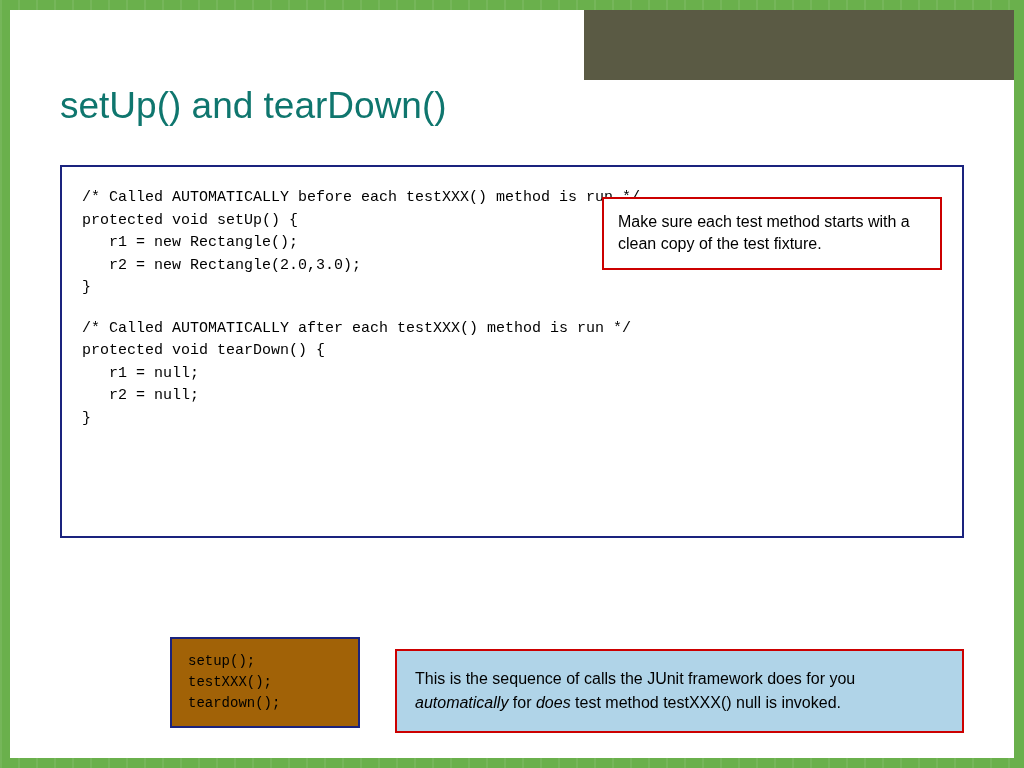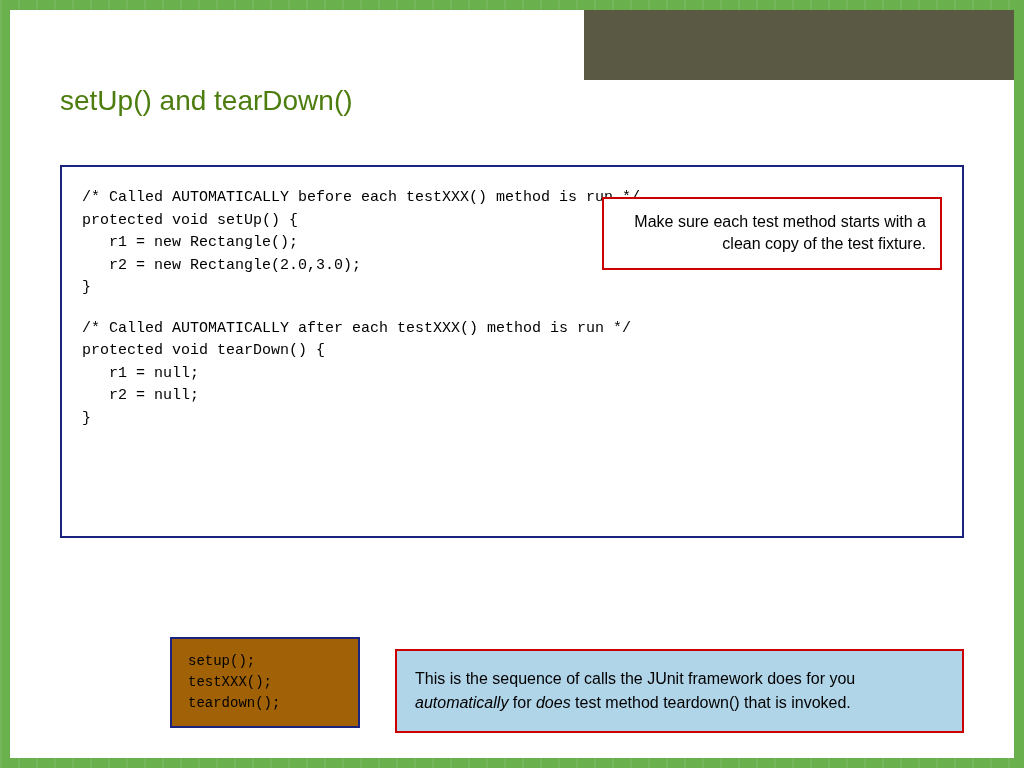--- a/index.html
+++ b/index.html
@@ -37,22 +37,22 @@
       right: 0;
       width: 430px;
       height: 70px;
       background: #5a5a44;
     }
 
     .slide-title {
       position: absolute;
       top: 75px;
       left: 50px;
-      font-size: 28px;
-      color: #4d7c0f;
+      font-size: 37px;
+      color: #0f766e;
       font-weight: normal;
       font-family: Arial, sans-serif;
     }
 
     
     .code-box-main {
       position: absolute;
       top: 155px;
       left: 50px;
       right: 50px;
@@ -75,21 +75,20 @@
       position: absolute;
       top: 30px;
       right: 20px;
       width: 340px;
       border: 2px solid #cc0000;
       background: #ffffff;
       padding: 12px 14px;
       font-size: 16px;
       color: #000000;
       line-height: 1.4;
-      text-align: right;
     }
 
     
     .code-box-bottom-left {
       position: absolute;
       bottom: 30px;
       left: 160px;
       width: 190px;
       border: 2px solid #1a237e;
       background: #a16207;
@@ -144,15 +143,15 @@
     </div>
   </div>
 
   <div class="code-box-bottom-left">
     <pre class="code-text">setup();
 testXXX();
 teardown();</pre>
   </div>
 
   <div class="info-box-bottom">
-    <span>This is the sequence of calls the JUnit framework does for you </span><em>automatically</em><span> for </span><em>does</em><span> test method teardown() that is invoked.</span>
+    <span>This is the sequence of calls the JUnit framework does for you </span><em>automatically</em><span> for </span><em>does</em><span> test method testXXX() null is invoked.</span>
   </div>
 </div>
 
 </body></html>

